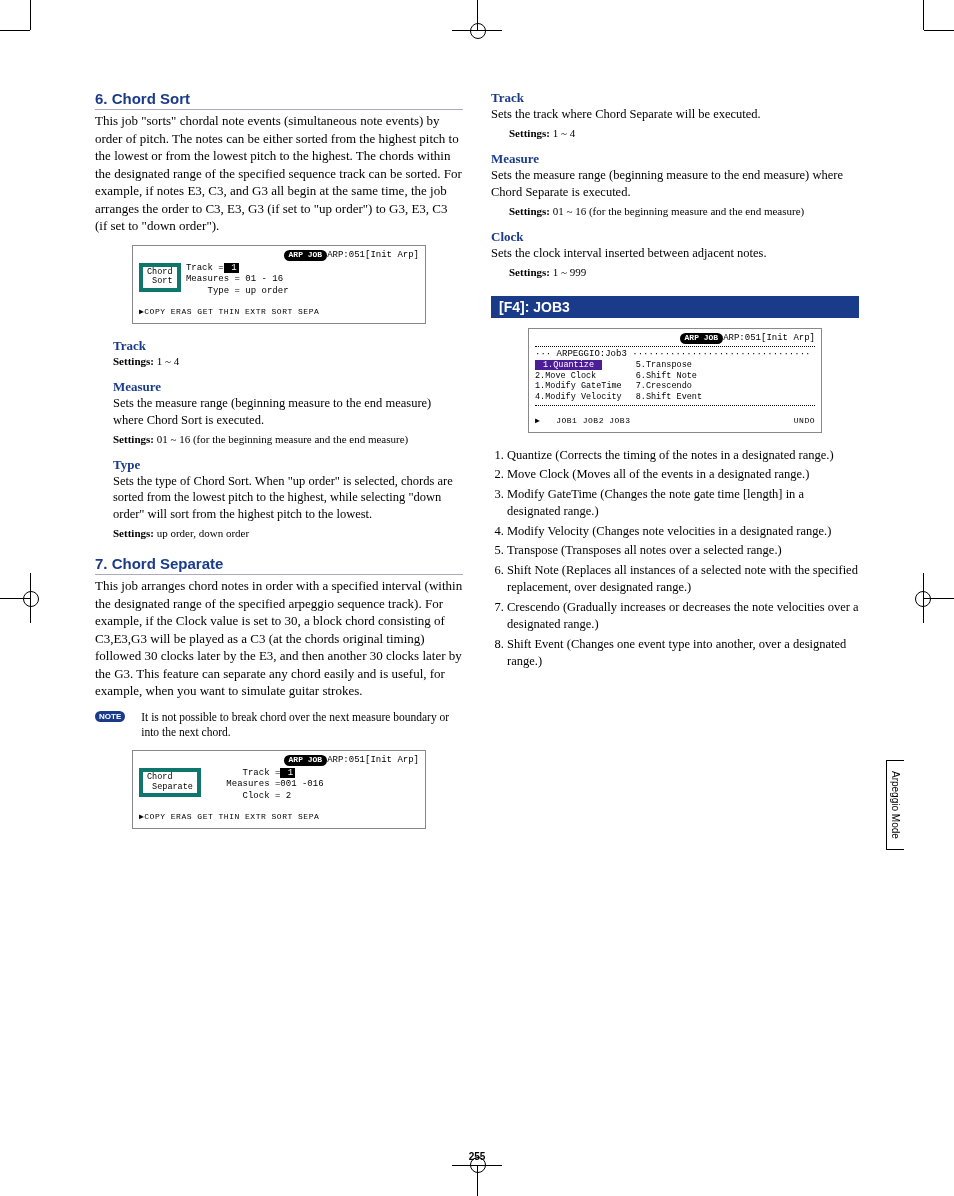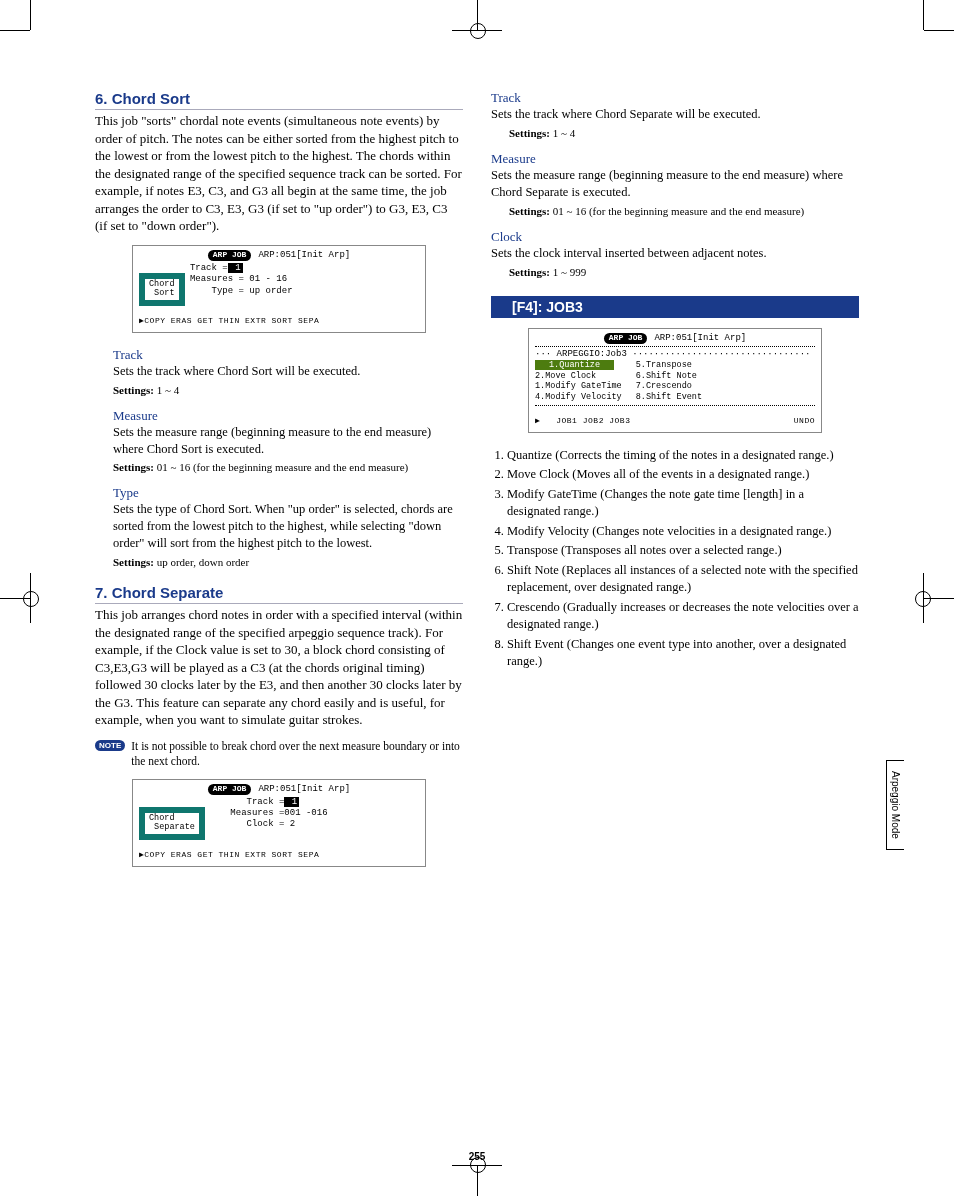--- a/index.html
+++ b/index.html
@@ -31,21 +31,21 @@
     border-bottom: 1px solid #aab;
     padding-bottom: 2px;
   }
   .section-body {
     font-size: 13px;
     line-height: 1.35;
     margin-bottom: 10px;
   }
   .param-title {
     font-family: Georgia, serif;
-    font-weight: normal;
+    font-weight: bold;
     font-size: 13px;
     color: #1a3a8a;
     margin-top: 12px;
   }
   .param-body {
     font-size: 12.5px;
     line-height: 1.35;
     margin-bottom: 4px;
   }
   .settings {
@@ -56,53 +56,52 @@
   }
   .settings .label {
     font-weight: bold;
   }
   .f4-header {
     background: #1a3a8a;
     color: #fff;
     font-family: Arial, Helvetica, sans-serif;
     font-weight: bold;
     font-size: 14px;
-    padding: 3px 21px;
+    padding: 3px 8px;
     margin-top: 18px;
   }
   .lcd {
     margin: 10px auto 14px auto;
     width: 280px;
     border: 1px solid #888;
     padding: 4px 6px 6px 6px;
     font-family: 'Courier New', monospace;
     font-size: 9px;
     line-height: 1.25;
     background: #fff;
   }
   .lcd-header {
     display: flex;
-    justify-content: center;
-    gap: 7px;
+    justify-content: flex-end;
   }
   .lcd-badge {
     background: #000;
     color: #fff;
     border-radius: 6px;
     padding: 0 5px;
     font-weight: bold;
     font-size: 8px;
   }
   .lcd-box {
-    border: 6px solid #0f766e;
+    border: 4px solid #0f766e;
     display: inline-block;
     padding: 1px 4px;
     font-size: 8.5px;
     line-height: 1.1;
-    margin-top: 12px;
+    margin-top: 2px;
   }
   .lcd-params {
     display: inline-block;
     vertical-align: top;
     margin-top: 2px;
   }
   .inv {
     background: #000;
     color: #fff;
     padding: 0 2px;
@@ -110,33 +109,33 @@
   .lcd-tabs {
     font-size: 8px;
     letter-spacing: 0.5px;
     margin-top: 10px;
   }
   .lcd-dotline {
     border-top: 1px dotted #000;
     margin: 2px 0;
   }
   .lcd-sel {
-    background: #4d7c0f;
-    color: #fff;
-    padding: 0 14px;
+    background: #4c1d95;
+    color: #fff;
+    padding: 0 8px;
   }
   .lcd-cols {
     display: flex;
     gap: 14px;
     font-size: 8.5px;
   }
   .note-row {
     display: flex;
     align-items: flex-start;
-    gap: 6px;
+    gap: 16px;
     margin: 6px 0 4px 0;
   }
   .note-badge {
     background: #1a3a8a;
     color: #fff;
     font-family: Arial, sans-serif;
     font-size: 8px;
     font-weight: bold;
     padding: 1px 4px;
     border-radius: 7px;
@@ -237,21 +236,20 @@
           <span>Track =</span><span class="inv"> 1</span><br>
           <span>Measures = 01  - 16</span><br>
           &nbsp;&nbsp;&nbsp;&nbsp;<span>Type = up order</span>
         </span>
       </div>
       <div class="lcd-tabs">▶COPY ERAS GET THIN EXTR SORT SEPA</div>
     </div>
 
     <div style="margin-left:18px">
       <div class="param-title">Track</div>
-      <div class="param-body">Sets the track where Chord Sort will be executed.</div>
     </div>
     <div class="settings"><span class="label">Settings:</span><span> 1 ~ 4</span></div>
 
     <div style="margin-left:18px">
       <div class="param-title">Measure</div>
       <div class="param-body">Sets the measure range (beginning measure to the end measure) where Chord Sort is executed.</div>
     </div>
     <div class="settings"><span class="label">Settings:</span><span> 01 ~ 16 (for the beginning measure and the end measure)</span></div>
 
     <div style="margin-left:18px">

